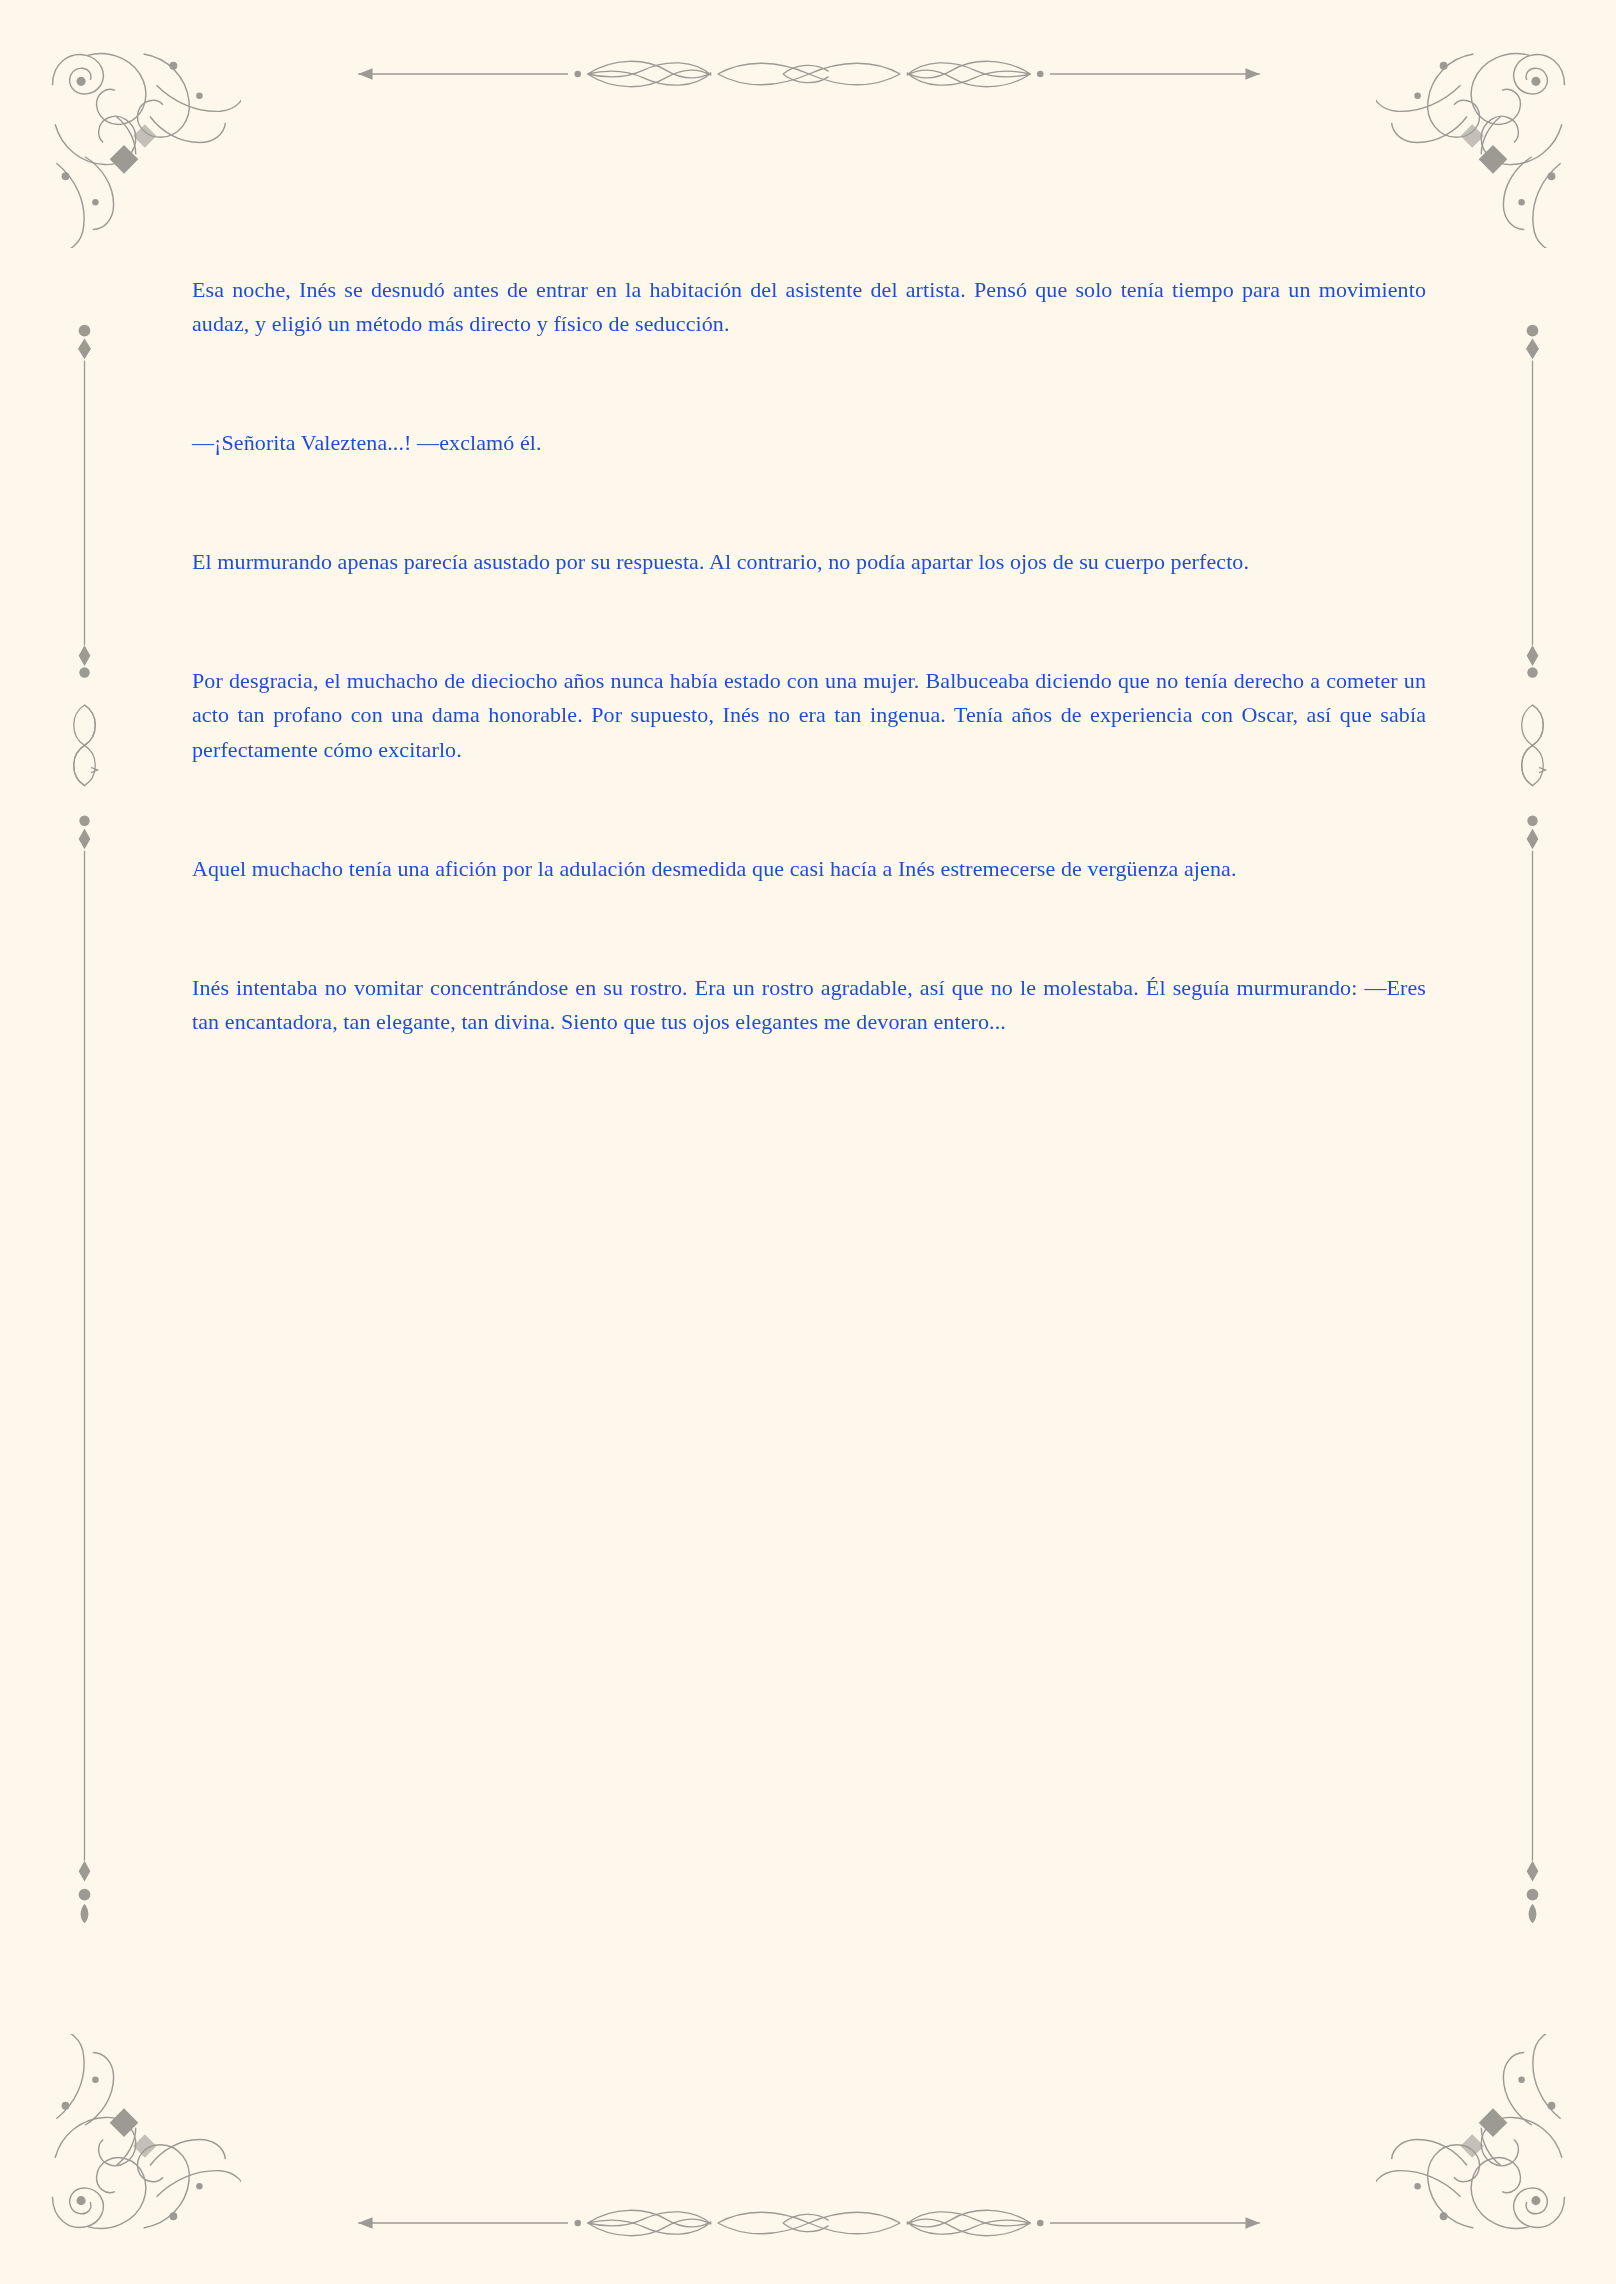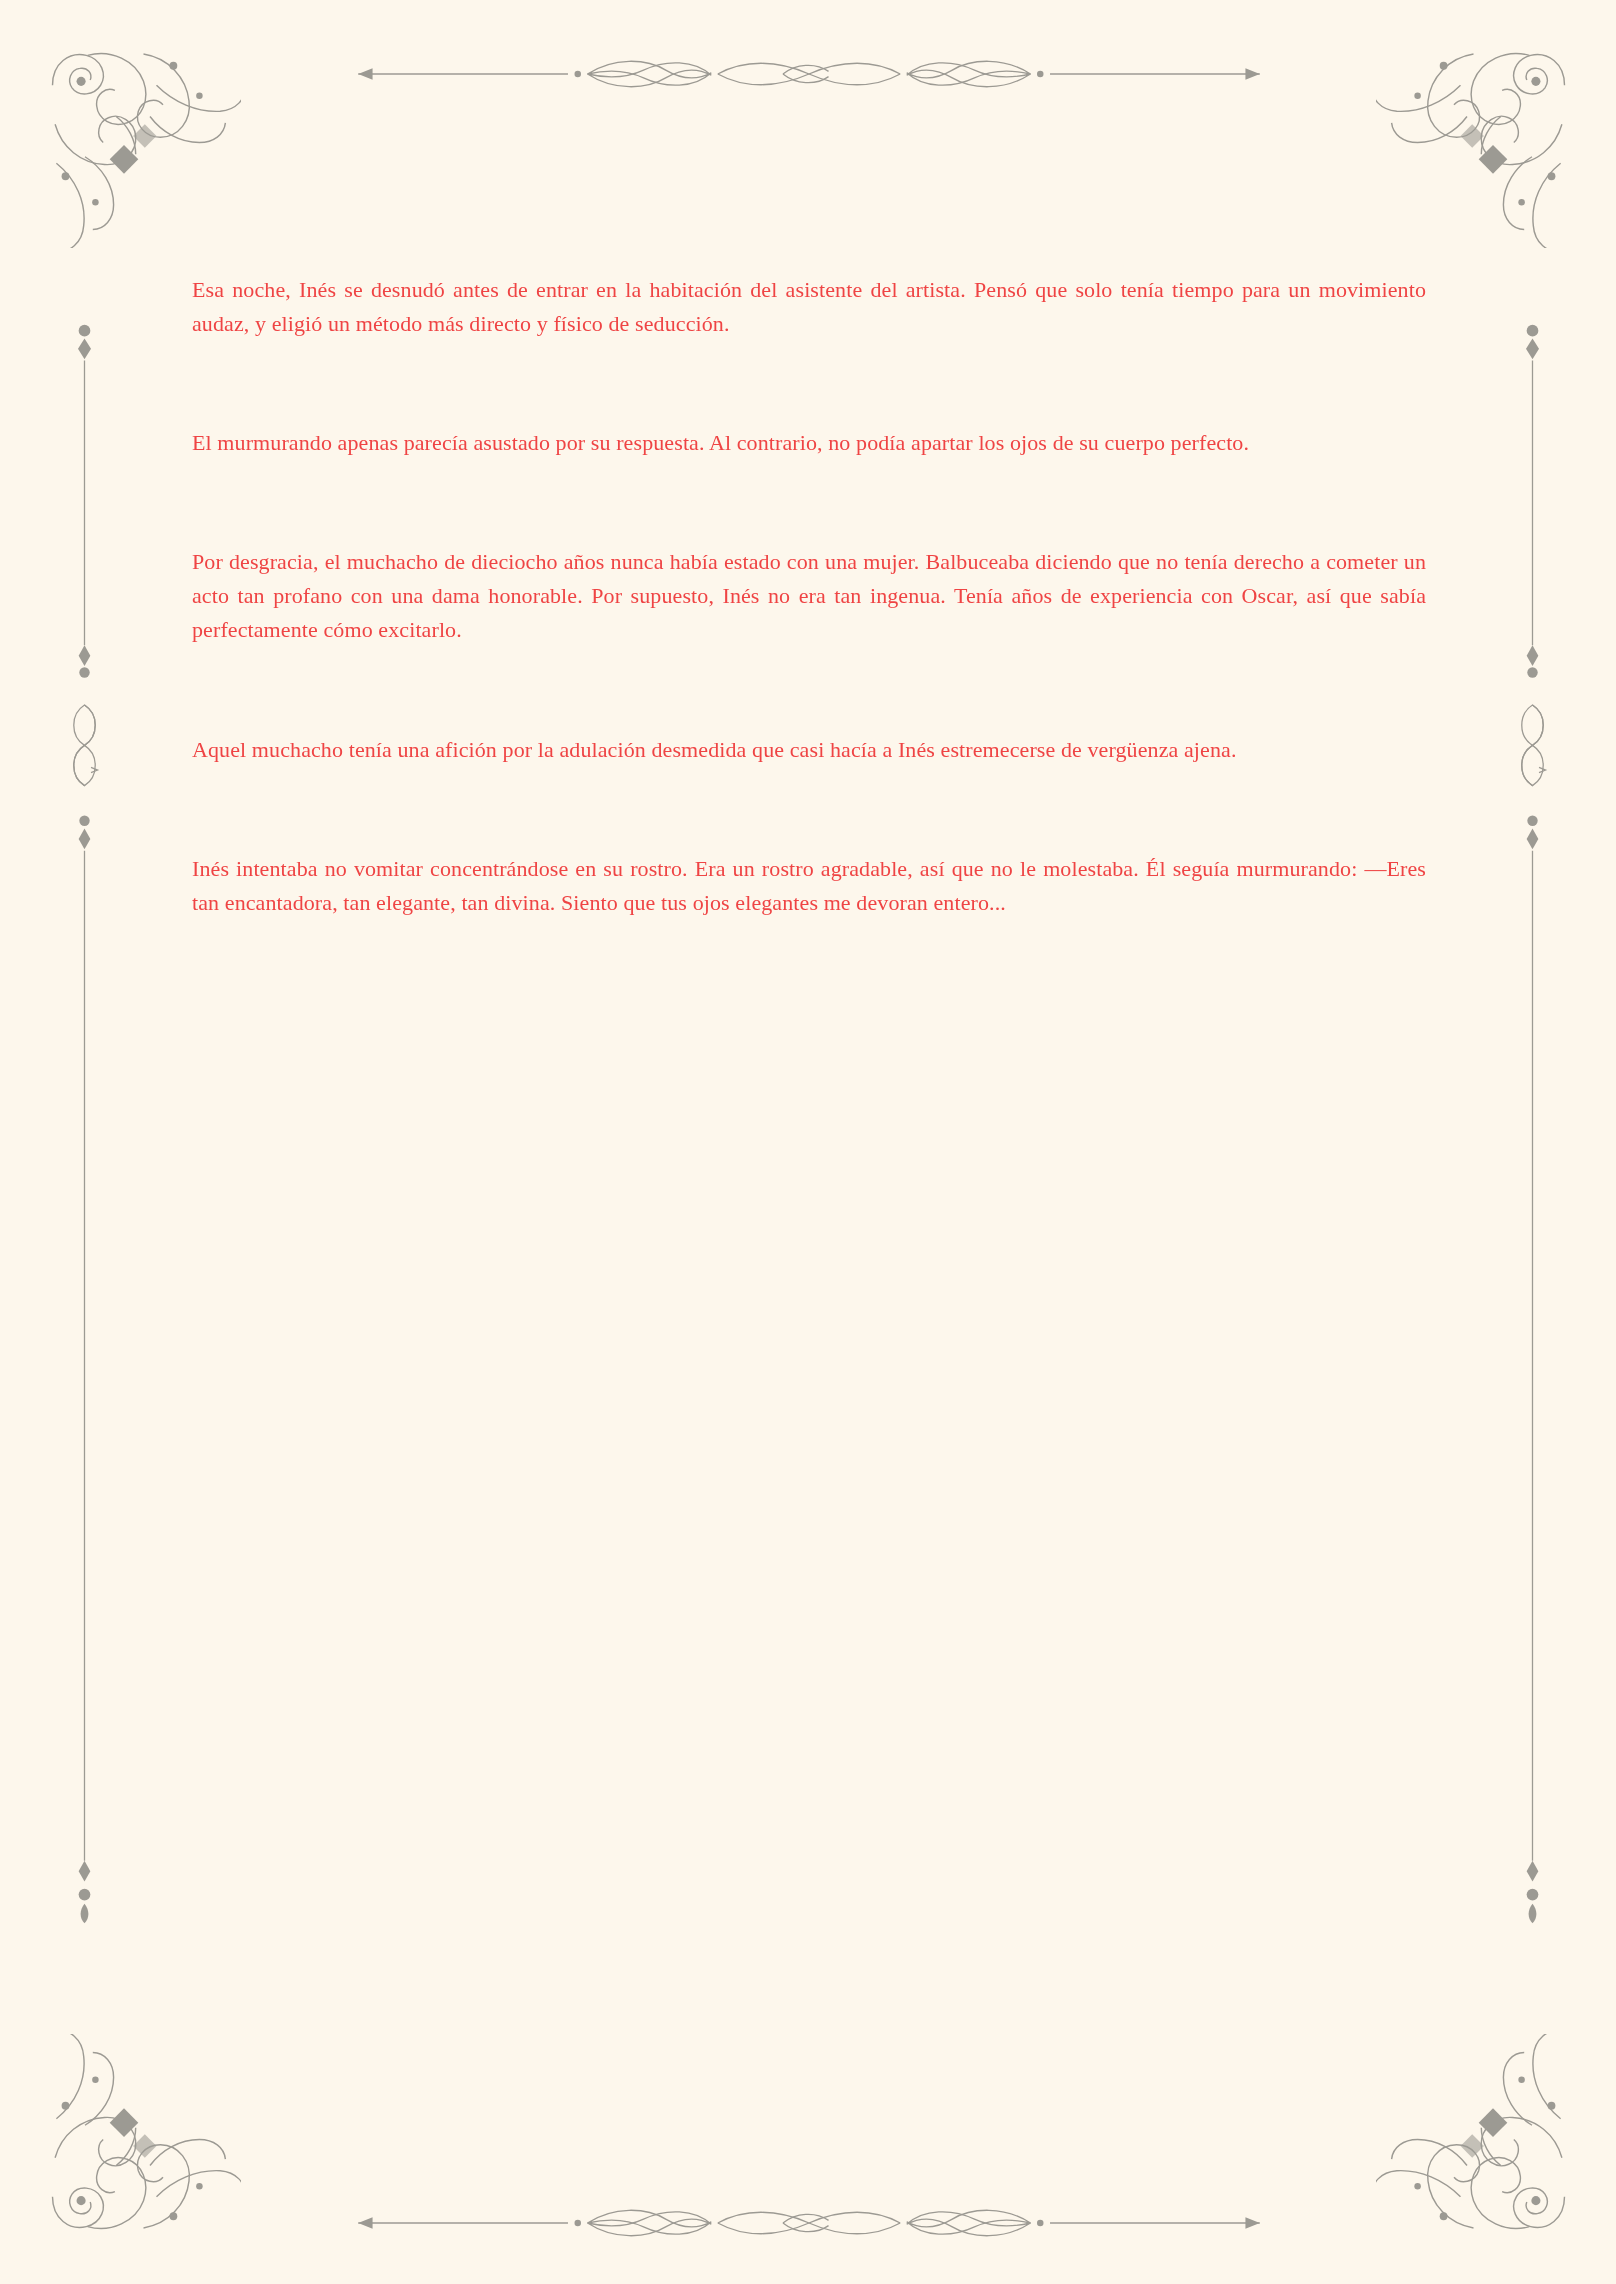--- a/index.html
+++ b/index.html
@@ -52,21 +52,21 @@
   
   .content {
     position: absolute;
     left: 192px;
     top: 273px;
     width: 1234px;
   }
   .para {
     font-size: 22px;
     line-height: 1.55;
-    color: #ef4444;
+    color: #1d4ed8;
     text-align: justify;
     text-justify: inter-word;
     margin: 0 0 63px 0;
     letter-spacing: 0.1px;
   }
   .para:last-child { margin-bottom: 4px; }
   .para.gap-big { margin-bottom: 85px; }
 </style>
 </head>
 <body>
@@ -240,20 +240,21 @@
       <path d="M30 802 l9 16 -9 16 -9 -16 z" fill="#8c8a84" stroke="none"></path>
       <path d="M30 836 L30 2390"></path>
       <path d="M30 2390 l9 16 -9 16 -9 -16 z" fill="#8c8a84" stroke="none"></path>
       <circle cx="30" cy="2442" r="9" fill="#8c8a84" stroke="none"></circle>
       <path d="M30 2456 c-8 10 -8 22 0 30 c8 -8 8 -20 0 -30 z" fill="#8c8a84" stroke="none"></path>
     </svg>
   </div>
 
   <div class="content">
     <p class="para gap-big">Esa noche, Inés se desnudó antes de entrar en la habitación del asistente del artista. Pensó que solo tenía tiempo para un movimiento audaz, y eligió un método más directo y físico de seducción.</p>
+    <p class="para gap-big">—¡Señorita Valeztena...! —exclamó él.</p>
     <p class="para gap-big">El murmurando apenas parecía asustado por su respuesta. Al contrario, no podía apartar los ojos de su cuerpo perfecto.</p>
     <p class="para gap-big">Por desgracia, el muchacho de dieciocho años nunca había estado con una mujer. Balbuceaba diciendo que no tenía derecho a cometer un acto tan profano con una dama honorable. Por supuesto, Inés no era tan ingenua. Tenía años de experiencia con Oscar, así que sabía perfectamente cómo excitarlo.</p>
     <p class="para gap-big">Aquel muchacho tenía una afición por la adulación desmedida que casi hacía a Inés estremecerse de vergüenza ajena.</p>
     <p class="para">Inés intentaba no vomitar concentrándose en su rostro. Era un rostro agradable, así que no le molestaba. Él seguía murmurando: —Eres tan encantadora, tan elegante, tan divina. Siento que tus ojos elegantes me devoran entero...</p>
   </div>
 
 </div>
 
 
 </body></html>

